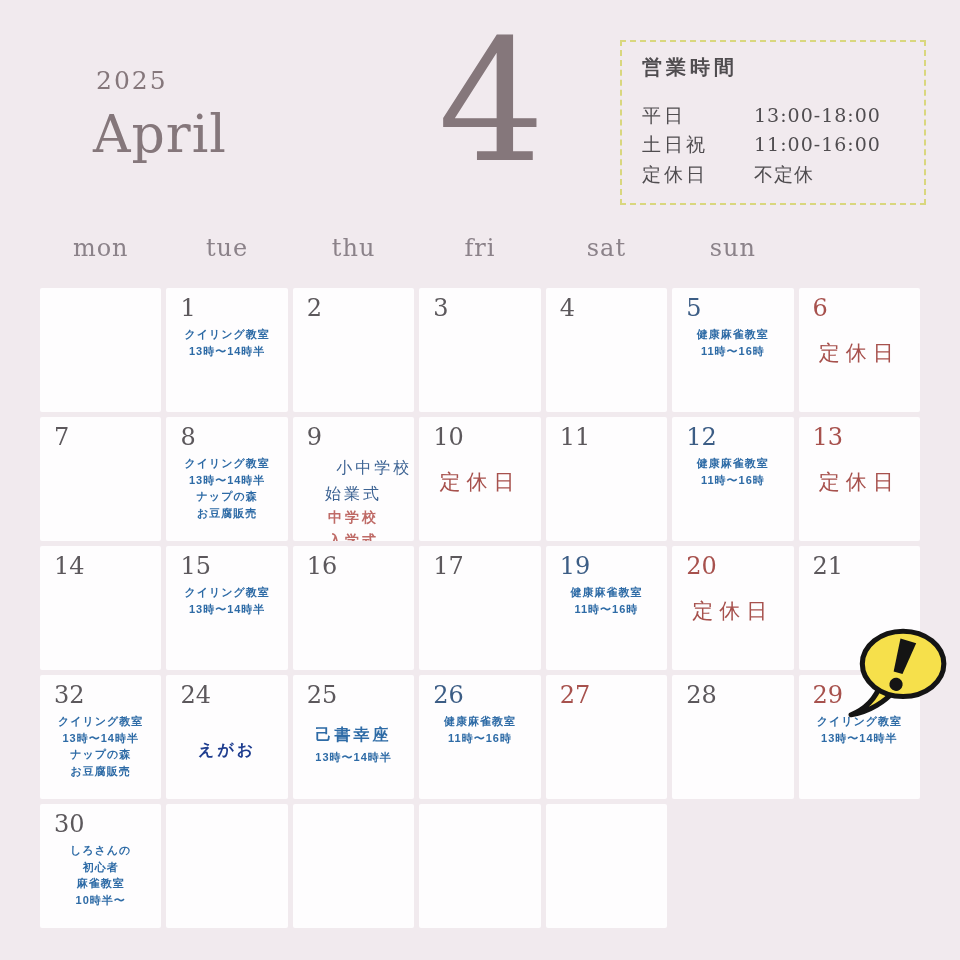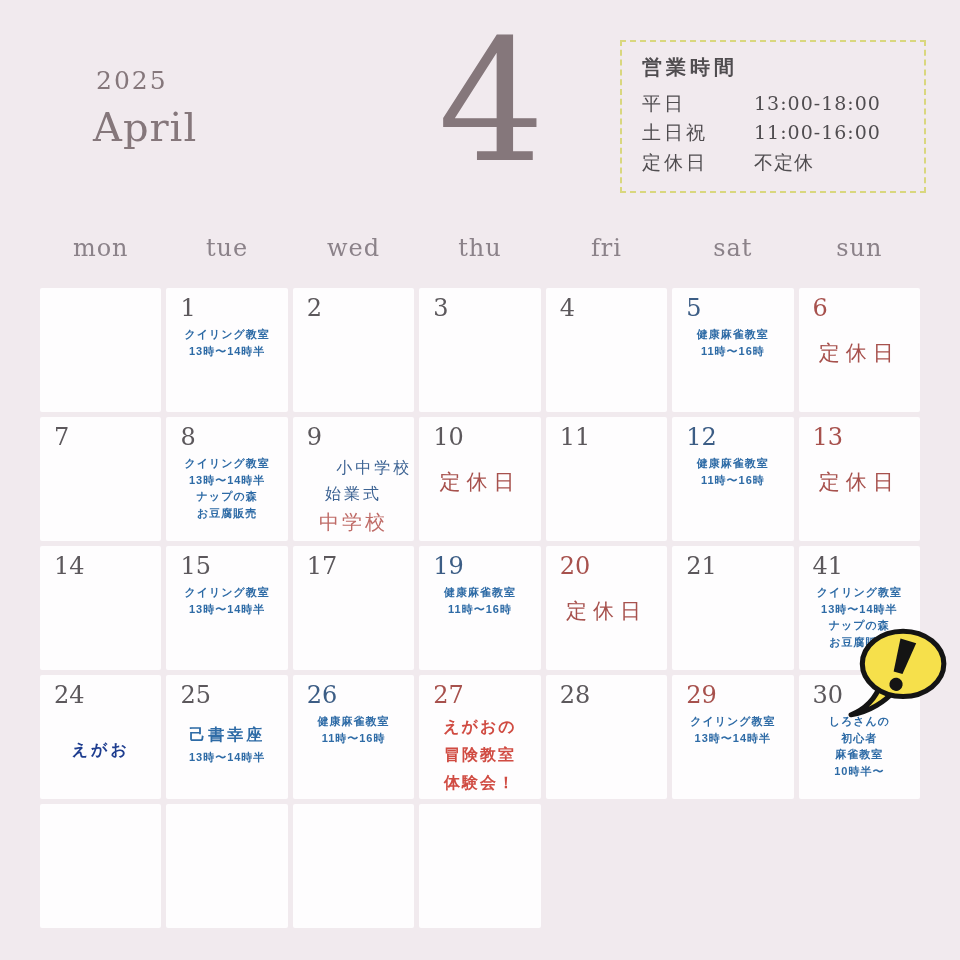--- a/index.html
+++ b/index.html
@@ -13,39 +13,39 @@
   
   .year{
     position:absolute;left:96px;top:66px;
     font-family:"DejaVu Serif",serif;
     font-size:25px;letter-spacing:2px;
     color:var(--c-header,#85777b);
   }
   .month-name{
     position:absolute;left:93px;top:104px;
     font-family:"DejaVu Serif",serif;
-    font-size:40px;letter-spacing:1px;
+    font-size:52px;letter-spacing:1px;
     color:var(--c-header,#85777b);
     text-align:center;
   }
   .month-number{
     position:absolute;left:438px;top:18px;
     font-family:"DejaVu Serif",serif;
     font-size:168px;line-height:1;font-weight:400;
     color:var(--c-header,#85777b);
   }
   
   .hours-box{
     position:absolute;left:620px;top:40px;width:264px;
     border:2px dashed var(--c-hoursborder,#d9d77e);
     padding:12px 18px 14px 20px;
     font-family:"DejaVu Serif",serif;
     color:var(--c-hours,#504d50);
   }
-  .hours-title{font-size:20px;font-weight:bold;letter-spacing:4px;margin-bottom:8px;}
+  .hours-title{font-size:20px;font-weight:bold;letter-spacing:4px;margin-bottom:20px;}
   .hours-row{display:flex;font-size:19px;line-height:1.55;}
   .hours-label{width:112px;letter-spacing:3px;}
   .hours-value{letter-spacing:1px;}
   
   .weekday-row{
     position:absolute;left:40px;top:234px;width:880px;height:40px;
     display:grid;grid-template-columns:repeat(7,1fr);gap:5px;
   }
   .weekday{
     text-align:center;
@@ -94,22 +94,22 @@
     font-family:"DejaVu Serif",serif;font-weight:normal;
     color:var(--c-teikyu,#a7514d);font-size:21px;letter-spacing:6px;
     margin-top:18px;
   }
   .ev.serif-blue{
     font-family:"DejaVu Serif",serif;font-weight:normal;
     color:var(--c-serifblue,#3d6393);font-size:16px;letter-spacing:3px;line-height:1.6;
   }
   .ev.serif-blue:first-child{margin-top:4px;text-align:right;}
   .ev.serif-pink{
-    font-family:"DejaVu Serif",serif;font-weight:normal;
-    color:var(--c-pink,#bf6b67);font-size:20px;letter-spacing:3px;line-height:1.6;
+    font-family:"DejaVu Serif",serif;font-weight:bold;
+    color:var(--c-pink,#bf6b67);font-size:14px;letter-spacing:3px;line-height:1.6;
   }
   
   .bubble{
     position:absolute;left:846px;top:626px;width:106px;height:92px;z-index:5;
   }
 </style>
 </head>
 <body>
 
 <div class="canvas">
@@ -130,21 +130,20 @@
     </div>
     <div class="hours-row">
       <span class="hours-label">定休日</span>
       <span class="hours-value">不定休</span>
     </div>
   </div>
 
   <div class="weekday-row">
       <div class="weekday">mon</div>
       <div class="weekday">tue</div>
-      <div class="weekday">wed</div>
       <div class="weekday">thu</div>
       <div class="weekday">fri</div>
       <div class="weekday">sat</div>
       <div class="weekday">sun</div>
     </div>
 
   <div class="grid">
       <div class="cell"></div>
       <div class="cell">
         <div class="num">1</div>
@@ -222,40 +221,43 @@
         <div class="num">14</div>
       </div>
       <div class="cell">
         <div class="num">15</div>
         <div class="events">
           <div class="ev blue">クイリング教室</div>
           <div class="ev blue">13時〜14時半</div>
         </div>
       </div>
       <div class="cell">
+        <div class="num">16</div>
+      </div>
+      <div class="cell">
         <div class="num">17</div>
       </div>
       <div class="cell">
         <div class="num blue">19</div>
         <div class="events">
           <div class="ev blue">健康麻雀教室</div>
           <div class="ev blue">11時〜16時</div>
         </div>
       </div>
       <div class="cell">
         <div class="num red">20</div>
         <div class="events">
           <div class="ev teikyu">定休日</div>
         </div>
       </div>
       <div class="cell">
         <div class="num">21</div>
       </div>
       <div class="cell">
-        <div class="num">41</div>
+        <div class="num">32</div>
         <div class="events">
           <div class="ev blue">クイリング教室</div>
           <div class="ev blue">13時〜14時半</div>
           <div class="ev blue">ナップの森</div>
           <div class="ev blue">お豆腐販売</div>
         </div>
       </div>
       <div class="cell">
         <div class="num">24</div>
         <div class="events">
@@ -272,25 +274,20 @@
       </div>
       <div class="cell">
         <div class="num blue">26</div>
         <div class="events">
           <div class="ev blue">健康麻雀教室</div>
           <div class="ev blue">11時〜16時</div>
         </div>
       </div>
       <div class="cell">
         <div class="num red">27</div>
-        <div class="events">
-          <div class="ev red">えがおの</div>
-          <div class="ev red">冒険教室</div>
-          <div class="ev red">体験会！</div>
-        </div>
       </div>
       <div class="cell">
         <div class="num">28</div>
       </div>
       <div class="cell">
         <div class="num red">29</div>
         <div class="events">
           <div class="ev blue">クイリング教室</div>
           <div class="ev blue">13時〜14時半</div>
         </div>

